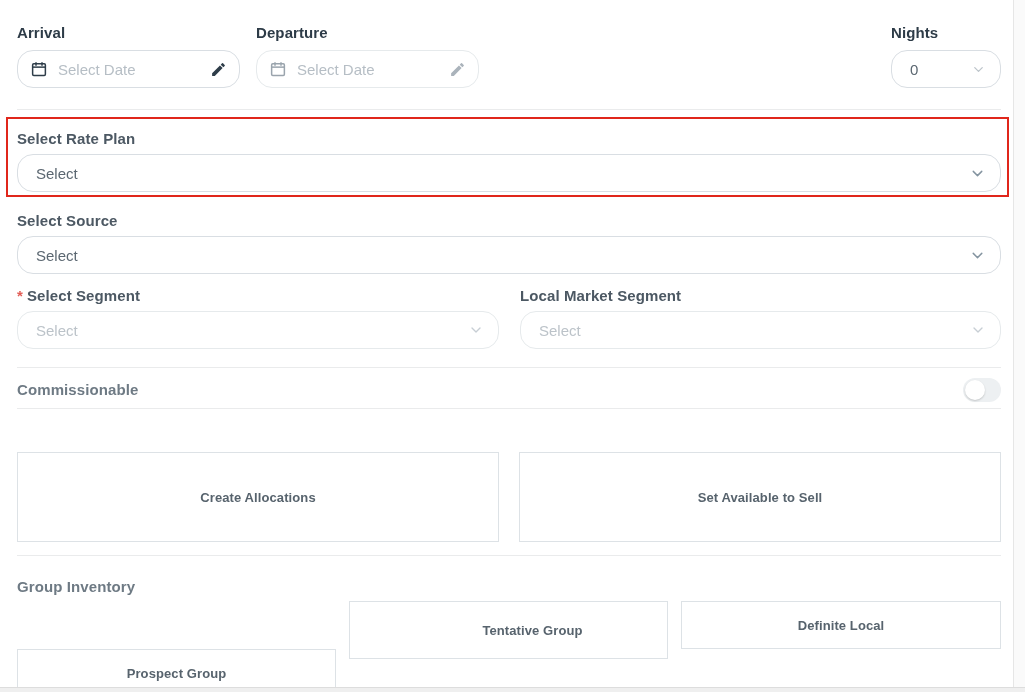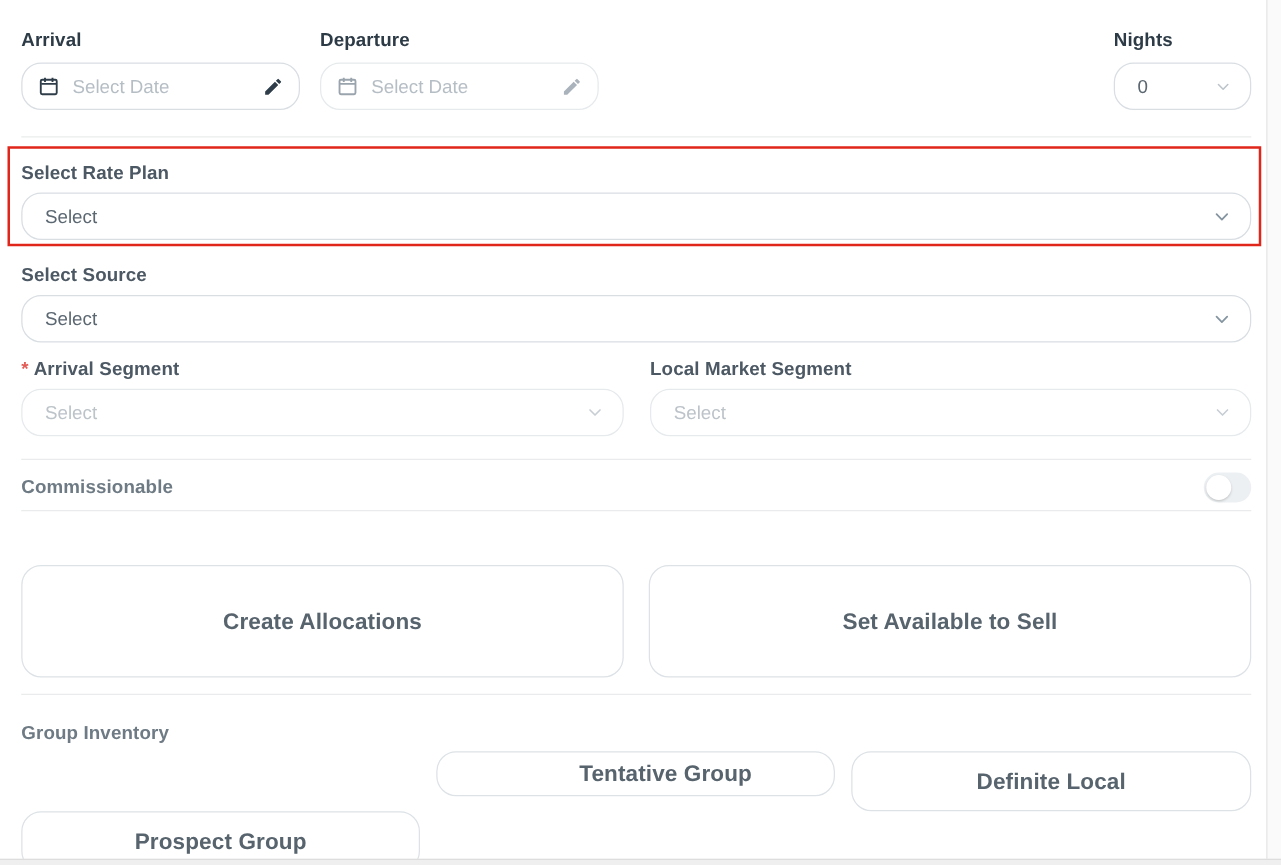--- a/index.html
+++ b/index.html
@@ -38,21 +38,21 @@
   .hr{height:1px;background:#eaebec;}
 
   
   .hl{border:2px solid #e0261b;background:transparent;pointer-events:none;}
 
   
   .toggle{width:38px;height:24px;border-radius:12px;background:#edf0f2;position:relative;cursor:pointer;}
   .knob{position:absolute;left:2px;top:2px;width:20px;height:20px;border-radius:50%;background:#fff;box-shadow:0 1px 2px rgba(0,0,0,.18);}
 
   
-  .btn{border:1px solid #dde2e6;border-radius:16px;background:#fff;display:flex;align-items:center;justify-content:center;font-size:18px;font-weight:700;color:#57636d;cursor:pointer;letter-spacing:.1px;}
+  .btn{border:1px solid #dde2e6;border-radius:0;background:#fff;display:flex;align-items:center;justify-content:center;font-size:13px;font-weight:700;color:#57636d;cursor:pointer;letter-spacing:.1px;}
 
   
   .scroll-track{background:#fafafa;border-left:1px solid #e6e6e6;}
   .bottom-band{background:#efefef;border-top:1px solid #dddddd;}
 </style>
 </head>
 <body>
 
 <div class="page">
 
@@ -119,21 +119,21 @@
   <div class="abs box" style="left:17px;top:236px;width:984px;height:38px;">
     <span class="val" style="margin-left:18px;">Select</span>
     <span class="icon chev">
       <svg viewBox="0 0 24 24" width="17" height="17">
           <path d="M6 9l6 6 6-6" fill="none" stroke="currentColor" stroke-width="2" stroke-linecap="round" stroke-linejoin="round"></path>
         </svg>
     </span>
   </div>
 
   <div class="abs lbl lbl-mid" style="left:17px;top:287px;">
-    <span class="req">*</span><span>Arrival Segment</span>
+    <span class="req">*</span><span>Select Segment</span>
   </div>
   <div class="abs box disabled" style="left:17px;top:311px;width:482px;height:38px;">
     <span class="ph-dis" style="margin-left:18px;">Select</span>
     <span class="icon chev lighter">
       <svg viewBox="0 0 24 24" width="16" height="16">
           <path d="M6 9l6 6 6-6" fill="none" stroke="currentColor" stroke-width="2" stroke-linecap="round" stroke-linejoin="round"></path>
         </svg>
     </span>
   </div>
 
@@ -156,19 +156,19 @@
 
   <div class="abs hr" style="left:17px;top:408px;width:984px;"></div>
 
   <div class="abs btn" style="left:17px;top:452px;width:482px;height:90px;">Create Allocations</div>
   <div class="abs btn" style="left:519px;top:452px;width:482px;height:90px;">Set Available to Sell</div>
 
   <div class="abs hr" style="left:17px;top:555px;width:984px;"></div>
 
   <div class="abs lbl lbl-gray" style="left:17px;top:578px;">Group Inventory</div>
   <div class="abs btn" style="left:17px;top:601px;width:319px;height:48px;margin-top:48px;">Prospect Group</div>
-  <div class="abs btn" style="left:349px;top:601px;width:319px;height:36px;padding-left:48px;">Tentative Group</div>
+  <div class="abs btn" style="left:349px;top:601px;width:319px;height:58px;padding-left:48px;">Tentative Group</div>
   <div class="abs btn" style="left:681px;top:601px;width:320px;height:48px;">Definite Local</div>
 
   <div class="abs scroll-track" style="left:1013px;top:0;width:12px;height:692px;"></div>
   <div class="abs bottom-band" style="left:0;top:687px;width:1025px;height:5px;"></div>
 
 </div>
 
 </body></html>

